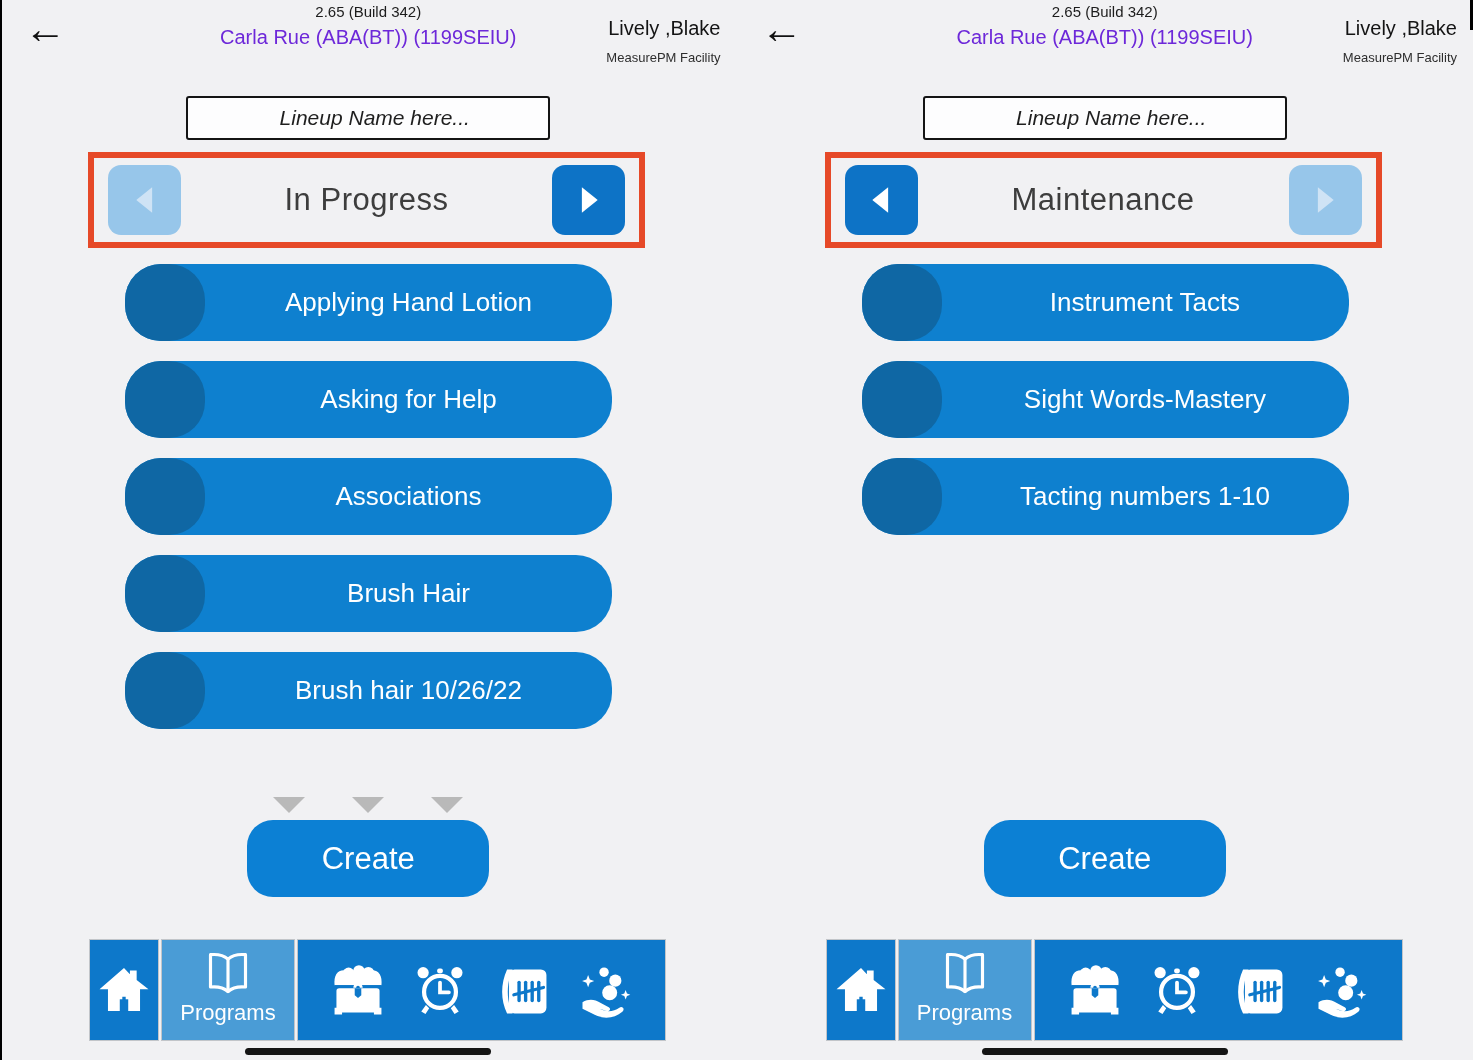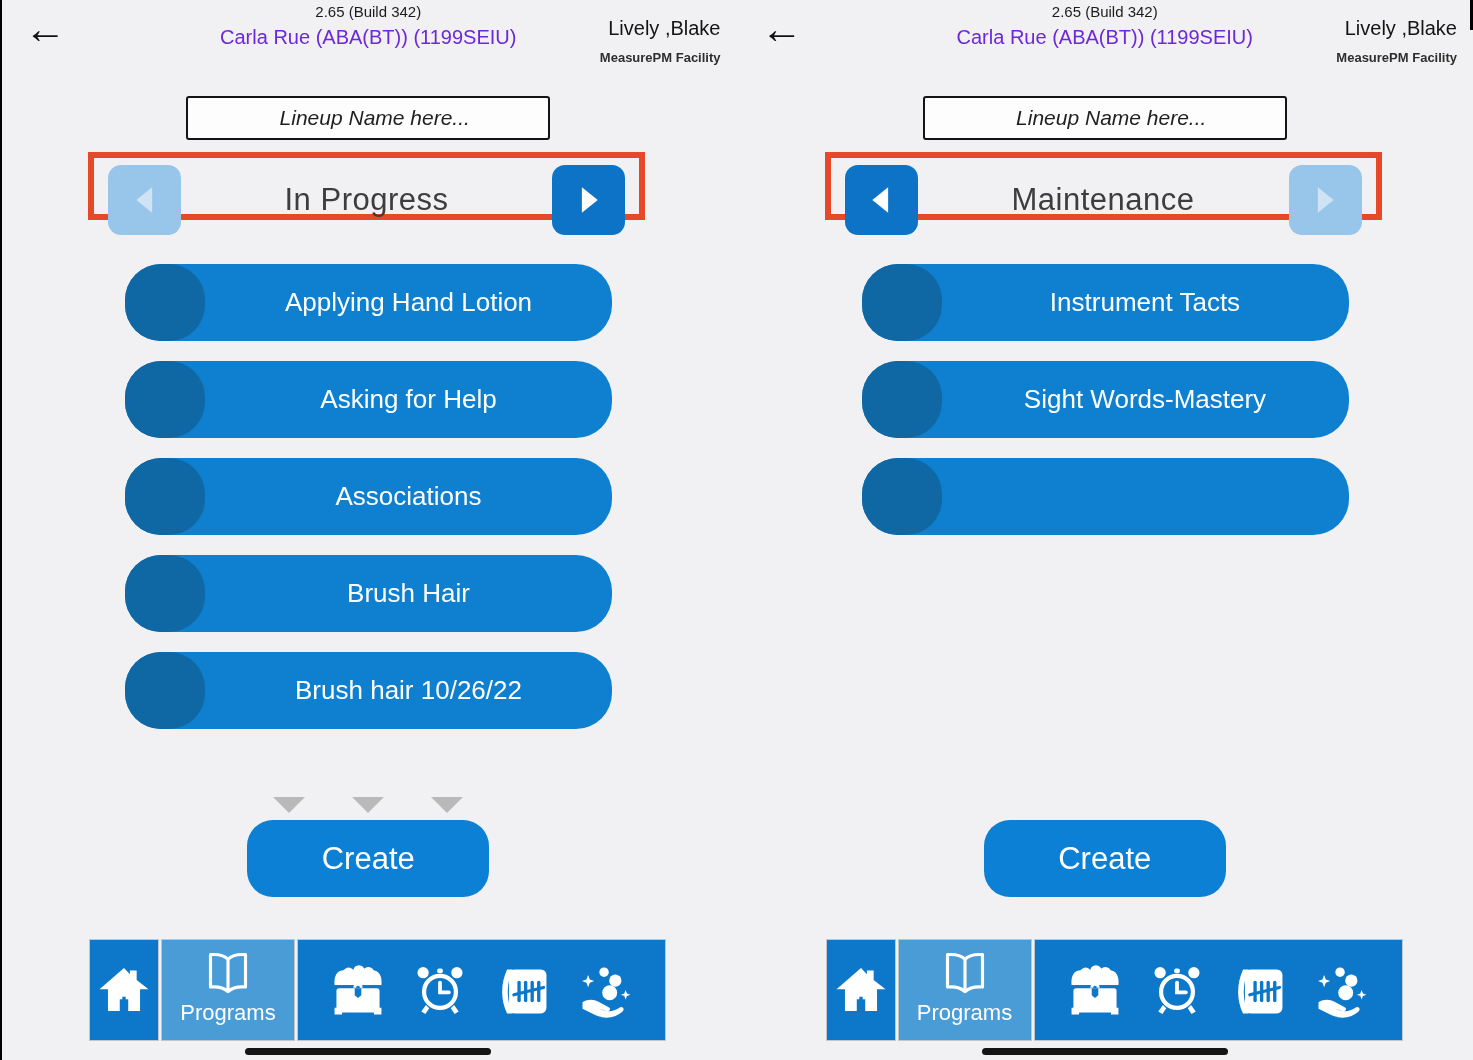--- a/index.html
+++ b/index.html
@@ -20,30 +20,30 @@
   .stage{position:relative;display:flex;width:1473px;height:1060px;}
   .edge-line{position:absolute;left:0;top:0;width:2px;height:100%;background:#000;z-index:9;}
   .edge-artifact{position:absolute;right:0;top:0;width:3px;height:30px;background:#000;z-index:9;}
   .panel{position:relative;flex:0 0 736.5px;height:1060px;overflow:hidden;}
 
   
   .back{position:absolute;left:24px;top:8px;font-size:42px;font-weight:600;color:#111;line-height:1;cursor:pointer;}
   .version{position:absolute;top:3px;left:0;width:100%;text-align:center;font-size:15px;color:#1c1c1c;}
   .provider{position:absolute;top:26px;left:0;width:100%;text-align:center;font-size:20px;color:#6d28d9;}
   .client{position:absolute;top:17px;right:16px;font-size:20px;color:#141414;text-align:center;}
-  .facility{position:absolute;top:50px;right:16px;font-size:13px;color:#2e2e2e;text-align:left;font-weight:bold;}
+  .facility{position:absolute;top:50px;right:16px;font-size:13px;color:#2e2e2e;text-align:left;}
 
   
   .lineup{position:absolute;top:96px;left:50%;transform:translateX(-50%);width:364px;height:44px;
     border:2px solid #141414;border-radius:3px;background:#fdfdfe;text-align:center;
     font-size:21px;font-style:italic;color:#161616;outline:none;padding-left:13px;}
   .lineup::placeholder{color:#1f1f1f;font-style:italic;opacity:1;}
 
   
-  .carousel{position:absolute;top:152px;left:88px;width:557px;height:68px;border:6px solid var(--highlight-border);}
+  .carousel{position:absolute;top:152px;left:88px;width:557px;height:96px;border:6px solid var(--highlight-border);}
   .category{position:absolute;left:0;right:0;top:0;height:84px;line-height:84px;text-align:center;
     font-size:31px;color:#3d3d3d;letter-spacing:.5px;}
   .arrow-btn{position:absolute;top:7px;width:73px;height:70px;border:none;border-radius:13px;
     background:var(--arrow-active);display:flex;align-items:center;justify-content:center;cursor:pointer;}
   .arrow-btn svg{width:38px;height:38px;fill:#fff;}
   .arrow-btn.prev{left:14px;}
   .arrow-btn.next{right:14px;}
   .arrow-btn.disabled{background:var(--arrow-disabled);}
   .arrow-btn.disabled svg{fill:var(--arrow-disabled-glyph);}
 
@@ -250,20 +250,21 @@
         <div class="pill">
     <span class="handle"></span>
     <span class="pill-label">Instrument Tacts</span>
   </div>
         <div class="pill">
     <span class="handle"></span>
     <span class="pill-label">Sight Words-Mastery</span>
   </div>
         <div class="pill">
     <span class="handle"></span>
+    <span class="pill-label">Tacting numbers 1-10</span>
   </div>
       </div>
 
     <button class="create">Create</button>
 
     <div class="nav">
       <div class="tile tile-home">
         <svg width="54" height="54" viewBox="0 0 64 64">
             <use href="#ic-home"></use>
           </svg>

